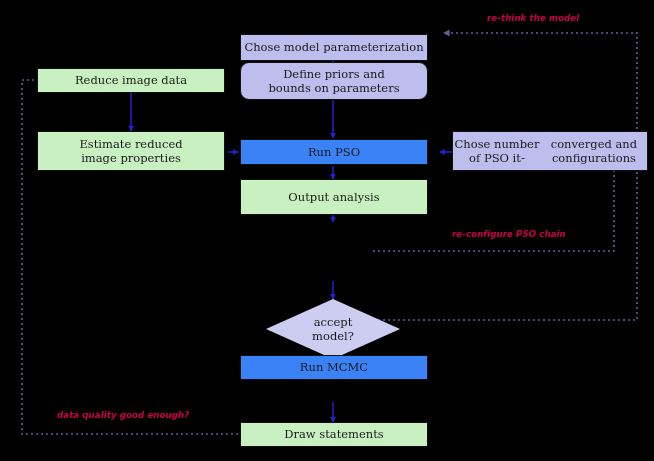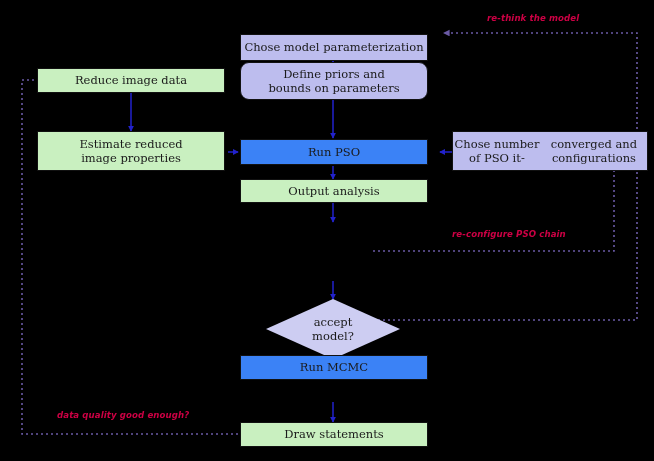--- a/index.html
+++ b/index.html
@@ -82,21 +82,21 @@
 
   <div class="node gray" style="left:240px;top:139px;width:188px;height:26px;">
     <span>Run PSO</span>
   </div>
 
   <div class="node purple" style="left:452px;top:131px;width:196px;height:40px;flex-direction:row;">
     <span>Chose number of PSO it-</span>
     <span>converged and configurations</span>
   </div>
 
-  <div class="node green" style="left:240px;top:179px;width:188px;height:24px;">
+  <div class="node green" style="left:240px;top:179px;width:188px;height:36px;">
     <span>Output analysis</span>
   </div>
 
 
   <div class="diamond" style="left:266px;top:299px;width:134px;height:60px;">
     <div class="shape"></div>
     <div class="dlabel" style="flex-direction:column;">
       <span>accept</span>
       <span>model?</span>
     </div>

